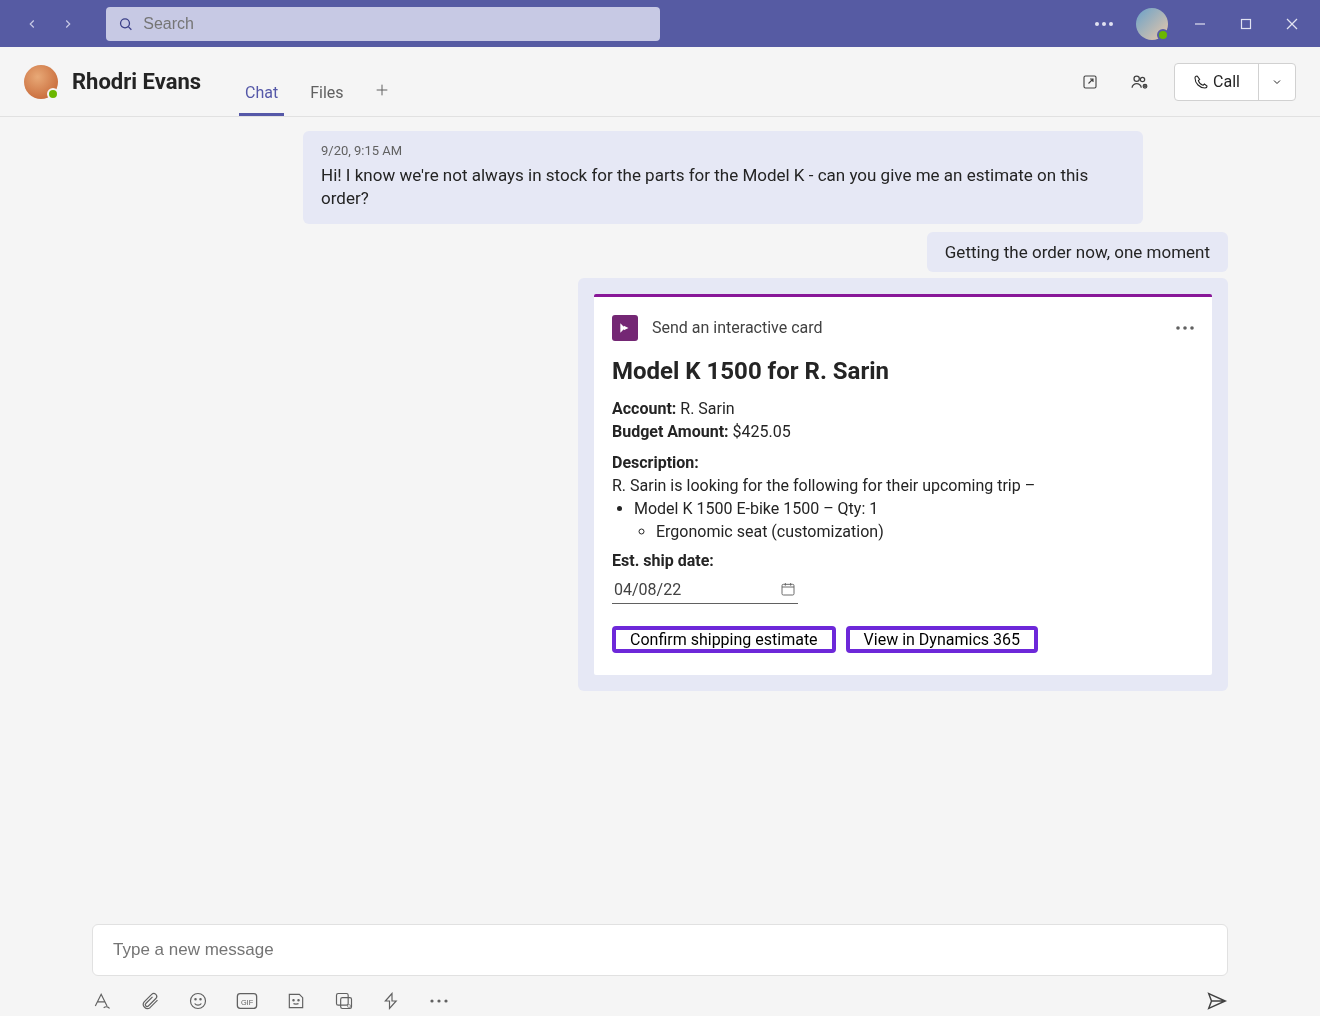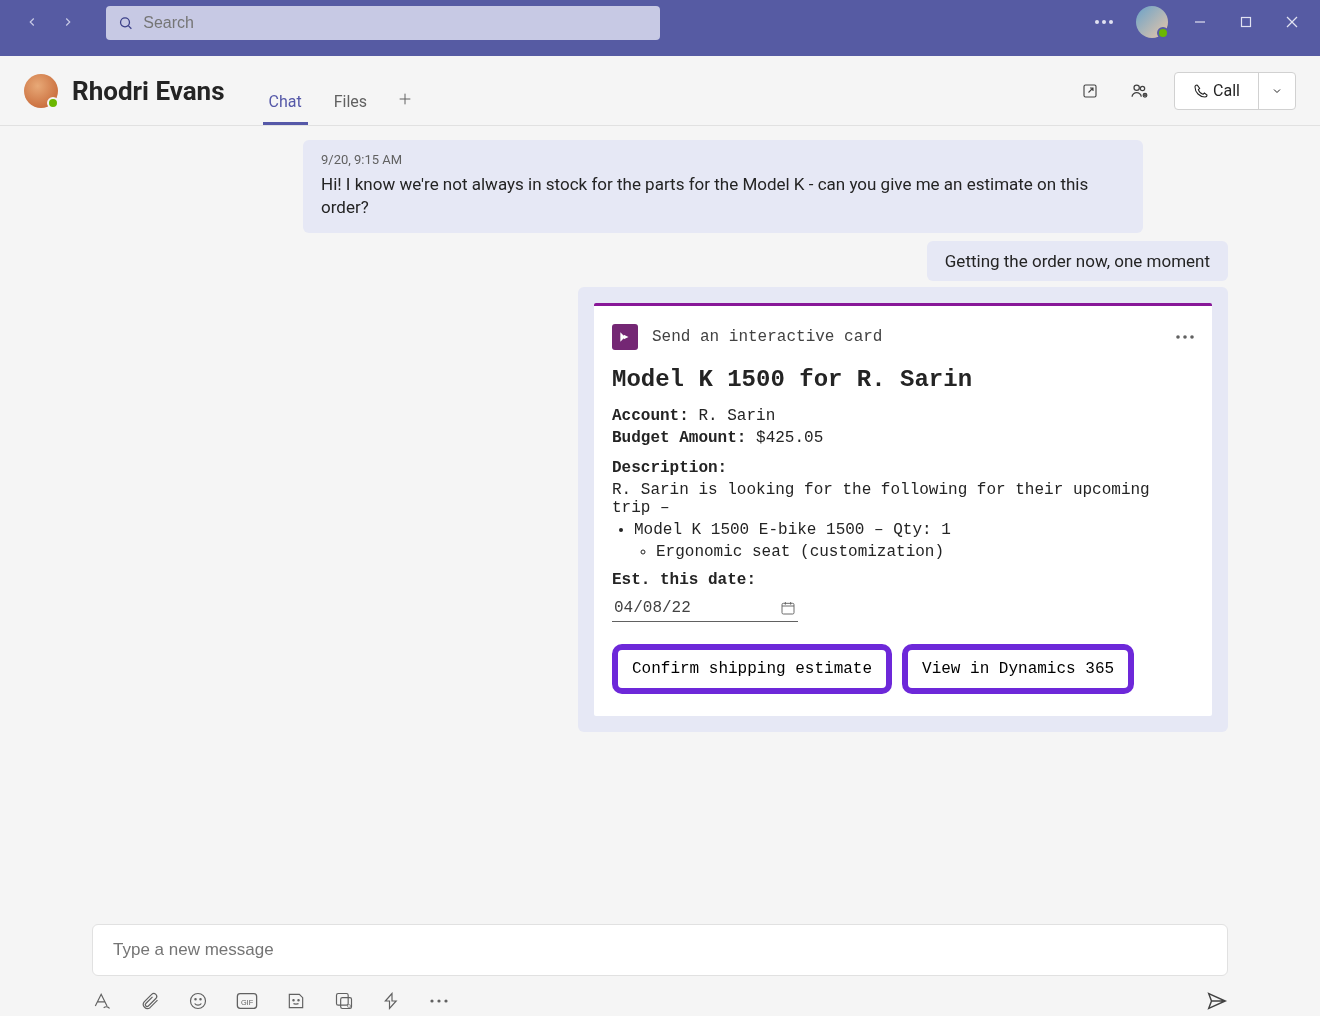--- a/index.html
+++ b/index.html
@@ -1,62 +1,62 @@
 <!DOCTYPE html>
 <html><head>
 <meta charset="utf-8">
 <style>
   * { box-sizing: border-box; }
   html, body { margin:0; padding:0; height:100%; font-family: "Segoe UI", -apple-system, Roboto, sans-serif; background:#fff; color:#242424;}
   .app { width:1320px; height:1016px; display:flex; flex-direction:column; background:#f5f5f5;}
   
-  .titlebar { height:56px; background:#565ba3; display:flex; align-items:flex-start; padding:6px 14px; color:#fff; }
+  .titlebar { height:47px; background:#565ba3; display:flex; align-items:center; padding:6px 14px; color:#fff; }
   .nav-btn { width:32px; height:32px; display:flex; align-items:center; justify-content:center; color:#c9cbe6; border-radius:4px; margin:0 2px;}
   .searchbox { flex:0 0 554px; height:34px; background:#c7c9e4; border-radius:4px; display:flex; align-items:center; padding:0 12px; color:#3b3f88; margin-left:20px;}
   .searchbox input { background:transparent; border:none; outline:none; font-size:16px; color:#3b3f88; width:100%; }
   .titlebar-right { margin-left:auto; display:flex; align-items:center; gap:18px;}
   .titlebar-right .win-btn { width:28px; height:28px; display:flex; align-items:center; justify-content:center; color:#e1e2f1;}
   .avatar-sm { position:relative; width:32px; height:32px; border-radius:50%; background: radial-gradient(circle at 30% 30%, #f2d9c6, #b58b72); background-image: linear-gradient(135deg,#6aa2c9,#e9c7a9);}
   .presence-dot{ position:absolute; right:-1px; bottom:-1px; width:12px; height:12px; border-radius:50%; background:#6bb700; border:2px solid #565ba3;}
   
   .chat-header { height:70px; background:#f5f5f5; border-bottom:1px solid #e1e1e1; display:flex; align-items:center; padding:0 24px;}
   .chat-header .avatar-sm{ width:34px; height:34px; background: radial-gradient(circle at 40% 35%, #e8a977, #c05b2b);}
   .chat-header .avatar-sm .presence-dot{ border-color:#f5f5f5;}
-  .chat-title { font-size:26px; font-weight:700; margin-left:14px; color:#242424;}
+  .chat-title { font-size:22px; font-weight:700; margin-left:14px; color:#242424;}
   .tabs { display:flex; margin-left:28px; height:100%; align-items:flex-end;}
   .tab { padding:0 8px 14px 8px; font-size:16px; color:#616161; margin:0 8px; position:relative;}
   .tab.active { color:#5558a8; font-weight:400;}
   .tab.active::after{ content:""; position:absolute; left:2px; right:2px; bottom:0; height:3px; background:#5558a8;}
   .tab-add { width:28px; height:28px; display:flex; align-items:center; justify-content:center; color:#616161; margin-left:8px; margin-bottom:12px;}
   .header-actions { margin-left:auto; display:flex; align-items:center; gap:18px;}
   .icon-btn { width:32px; height:32px; display:flex; align-items:center; justify-content:center; color:#424242; border-radius:4px;}
   .call-group{ display:flex; border:1px solid #d1d1d1; border-radius:4px; overflow:hidden; height:38px; background:#fff;}
   .call-btn{ display:flex; align-items:center; gap:4px; padding:0 18px; font-size:16px; color:#242424; border-right:1px solid #d1d1d1;}
   .call-drop{ width:36px; display:flex; align-items:center; justify-content:center;}
   
   .messages { flex:1; background:#f5f5f5; padding:14px 0; overflow:auto;}
   .msg-in { max-width:840px; margin:0 0 4px 303px; background:#e6e8f5; border-radius:6px; padding:12px 18px 14px 18px;}
   .msg-time { font-size:13px; color:#616161; margin-bottom:6px;}
   .msg-text { font-size:17px; color:#242424; line-height:1.35;}
   .msg-out { max-width:600px; margin:4px 0 0 0; margin-left:auto; margin-right:92px; background:#e6e8f5; border-radius:6px; padding:10px 18px; font-size:17px; color:#242424; width:fit-content;text-align:right;}
   .card-wrap{ margin:6px 92px 0 0; margin-left:auto; width:650px; background:#e6e8f5; border-radius:6px; padding:16px;}
-  .card { background:#fff; border-top:3px solid #881798; border-radius:2px; padding:18px 18px 22px 18px;font-family:Liberation Mono, monospace;}
+  .card { background:#fff; border-top:3px solid #881798; border-radius:2px; padding:18px 18px 22px 18px;}
   .card-head { display:flex; align-items:center; margin-bottom:16px;}
   .card-appicon{ width:26px; height:26px; background:#742774; border-radius:3px; display:flex; align-items:center; justify-content:center; color:#fff;}
   .card-apptitle{ margin-left:14px; font-size:16px; color:#424242;}
   .card-more{ margin-left:auto; color:#616161;}
   .card-title{ font-size:24px; font-weight:700; margin-bottom:14px; color:#242424;}
   .kv { font-size:16px; margin-bottom:4px;}
   .kv b{ font-weight:700;}
   .card ul{ margin:4px 0 10px 0; padding-left:22px; font-size:16px;}
   .card ul ul{ padding-left:22px;}
   .date-field{ margin-top:6px; display:flex; align-items:center; border-bottom:1px solid #616161; width:186px; padding:4px 2px; font-size:16px; color:#424242;}
   .date-field .cal{ margin-left:auto; color:#616161;}
   .card-actions{ display:flex; gap:10px; margin-top:22px;}
-  .card-actions button{ background:#fff; border:6px solid #6d28d9; border-radius:10px; padding:10px 14px; font-size:16px; font-family:inherit; cursor:pointer;}
+  .card-actions button{ background:#fff; border:4px solid #6d28d9; border-radius:4px; padding:0 14px; font-size:16px; font-family:inherit; cursor:pointer;}
   
   .compose-area{ padding:10px 92px 4px 92px; background:#f5f5f5;}
   .compose{ background:#fff; border:1px solid #e1e1e1; border-radius:6px; padding:14px 18px;}
   .compose input{ width:100%; border:none; outline:none; font-size:17px; color:#616161;}
   .compose-toolbar{ display:flex; align-items:center; gap:28px; margin-top:14px; color:#616161;}
   .compose-toolbar .send{ margin-left:auto;}
   svg{ display:block;}
 </style>
 </head>
 <body>
@@ -191,21 +191,21 @@
         <div class="kv"><b>Budget Amount:</b> <span>$425.05</span></div>
         <div style="height:8px"></div>
         <div class="kv"><b>Description:</b></div>
         <div class="kv" style="margin-top:2px">R. Sarin is looking for the following for their upcoming trip –</div>
         <ul>
           <li>Model K 1500 E-bike 1500 – Qty: 1</li>
           <ul>
                 <li>Ergonomic seat (customization)</li>
               </ul>
         </ul>
-        <div class="kv"><b>Est. this date:</b></div>
+        <div class="kv"><b>Est. ship date:</b></div>
         <div class="date-field">
           <span>04/08/22</span>
           <span class="cal">
             <svg width="16" height="16" viewBox="0 0 24 24" fill="none" stroke="currentColor" stroke-width="1.4">
                   <rect x="3" y="5" width="18" height="16" rx="2"></rect>
                   <line x1="3" y1="9" x2="21" y2="9"></line>
                   <line x1="8" y1="3" x2="8" y2="7"></line>
                   <line x1="16" y1="3" x2="16" y2="7"></line>
                 </svg>
           </span>

